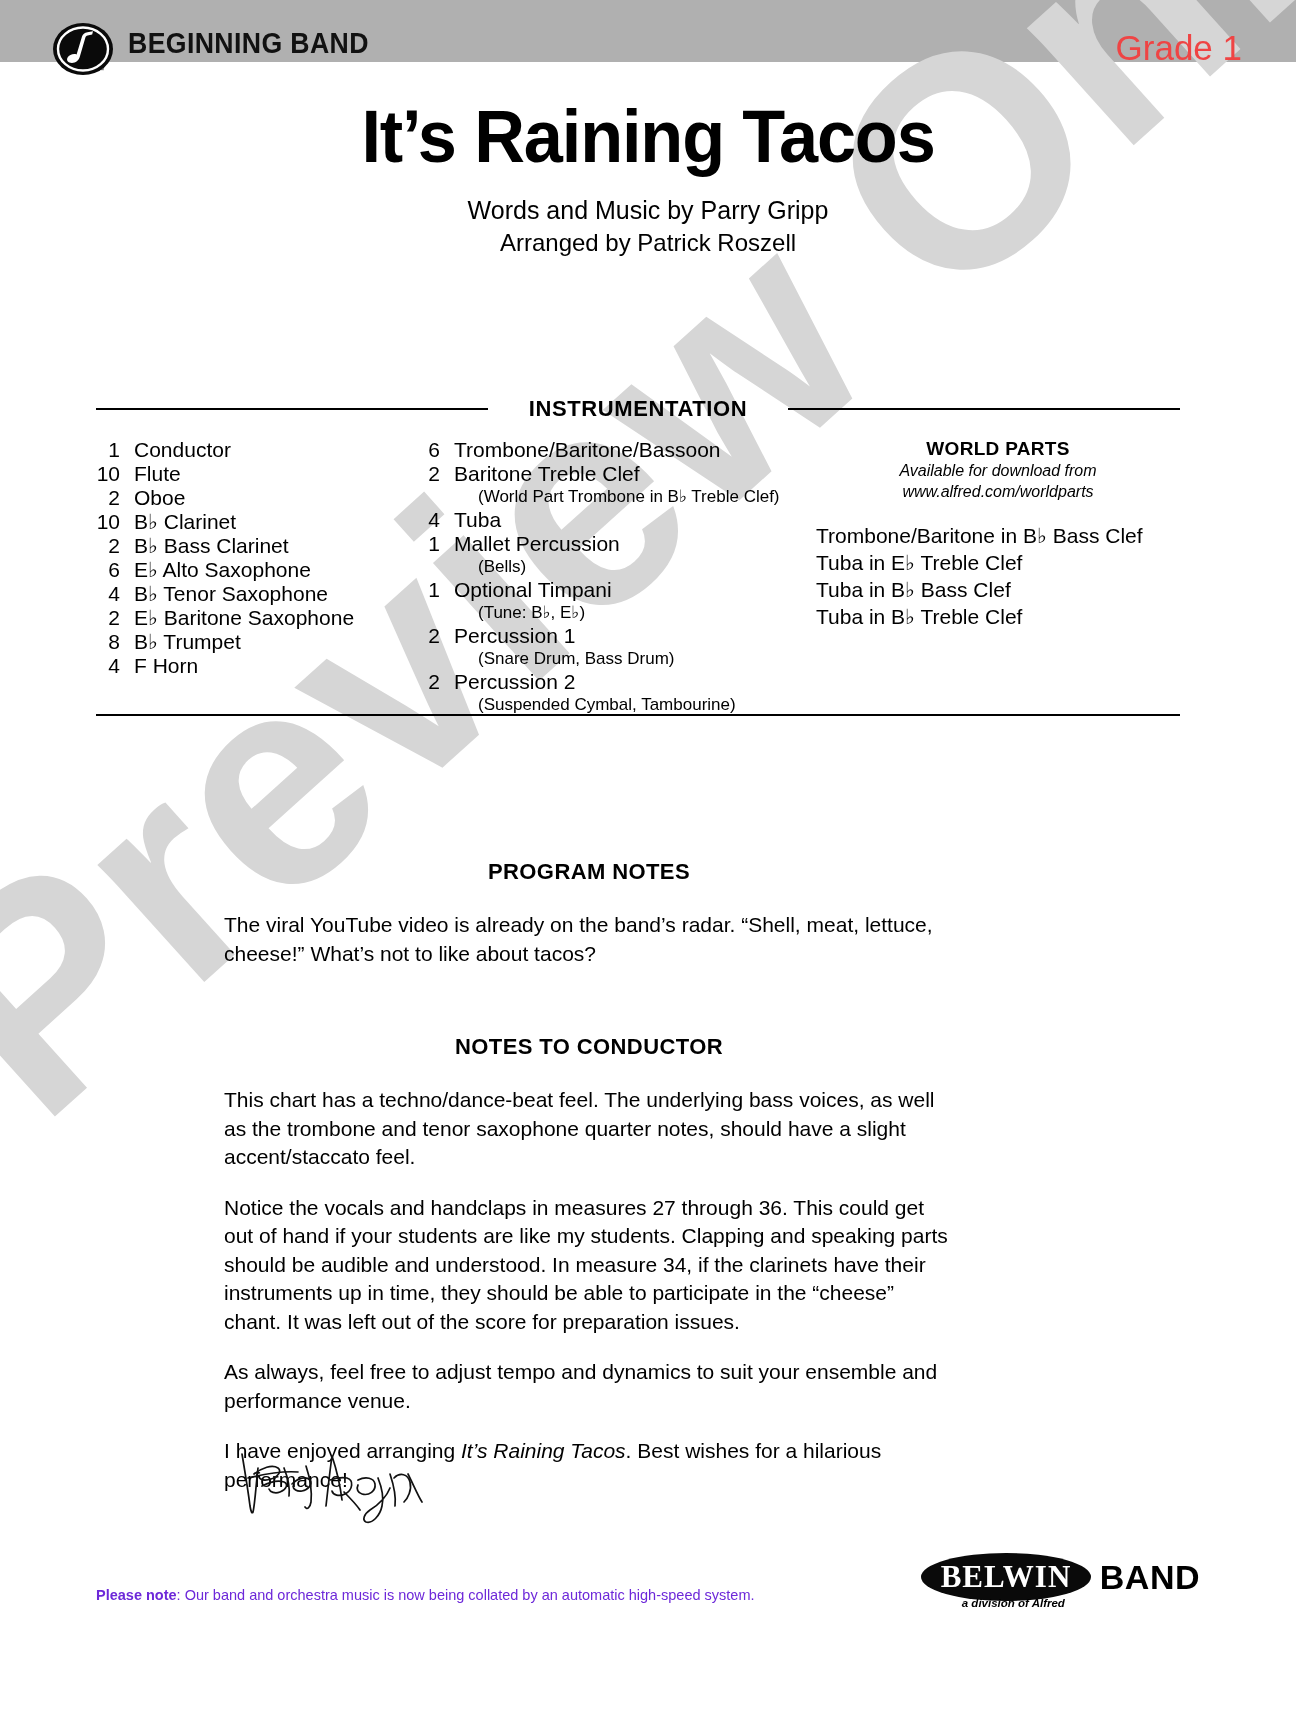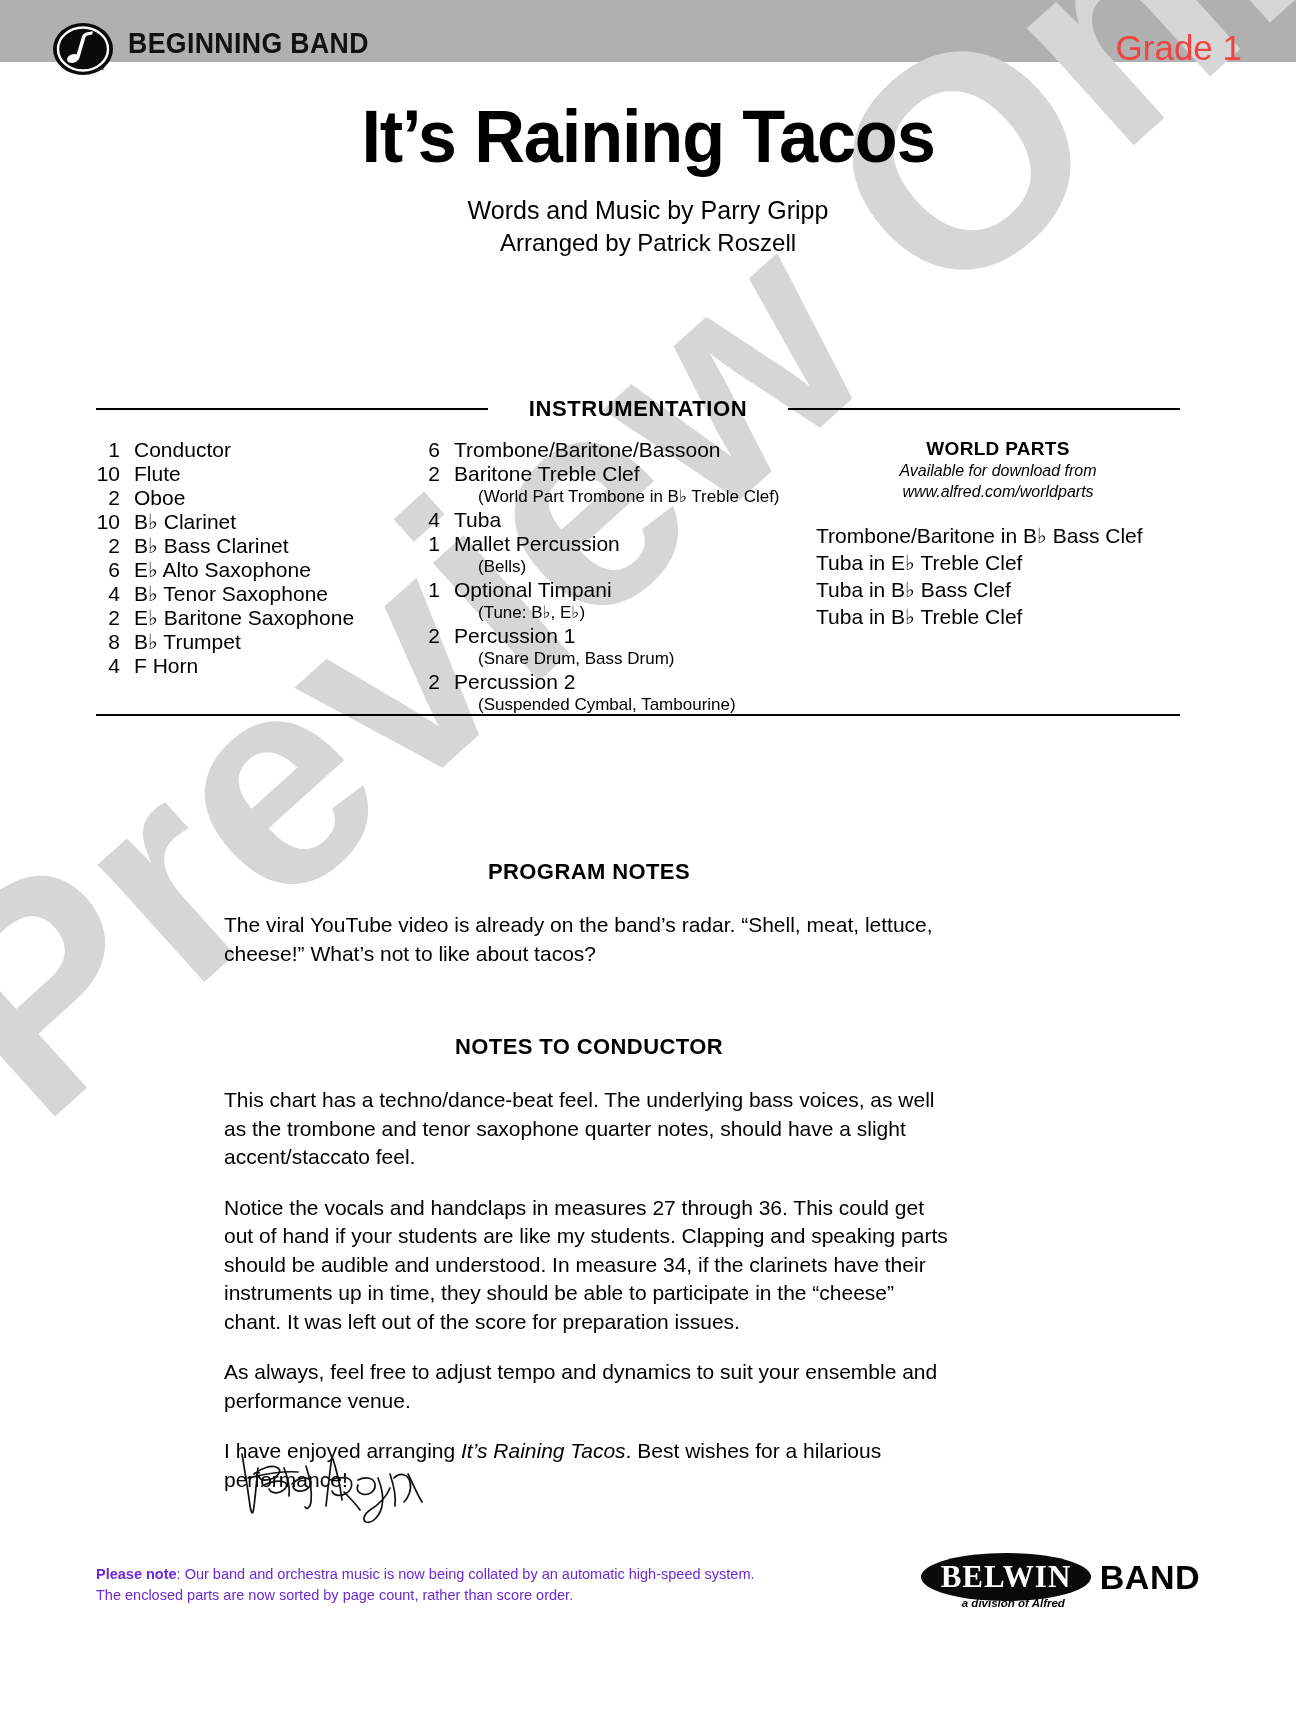--- a/index.html
+++ b/index.html
@@ -414,21 +414,20 @@
       <path d="M146 34 C150 44 152 54 150 62 C148 72 140 80 134 78 C130 76 132 70 138 66 C146 61 154 54 158 44"></path>
       <path d="M158 30 C162 42 164 54 163 62"></path>
       <path d="M162 34 C168 28 176 30 178 38 C180 46 176 54 172 58"></path>
       <path d="M176 30 C182 42 186 52 190 58"></path>
     </g>
   </svg>
 </div>
 
 <div class="footer-note">
   <div><b>Please note</b><span>: Our band and orchestra music is now being collated by an automatic high-speed system.</span></div>
-  <div>The enclosed parts are now sorted by page count, rather than score order.</div>
 </div>
 
 <div class="belwin">
   <div class="belwin-mark">
     <svg viewBox="0 0 172 60" xmlns="http://www.w3.org/2000/svg">
       <ellipse cx="86" cy="27" rx="85" ry="24" fill="#0a0a0a"></ellipse>
       <text x="86" y="37" text-anchor="middle" font-family="Liberation Serif, serif" font-weight="700" font-size="31" letter-spacing="1" fill="#ffffff">BELWIN</text>
     </svg>
   </div>
   <div class="belwin-band">BAND</div>

